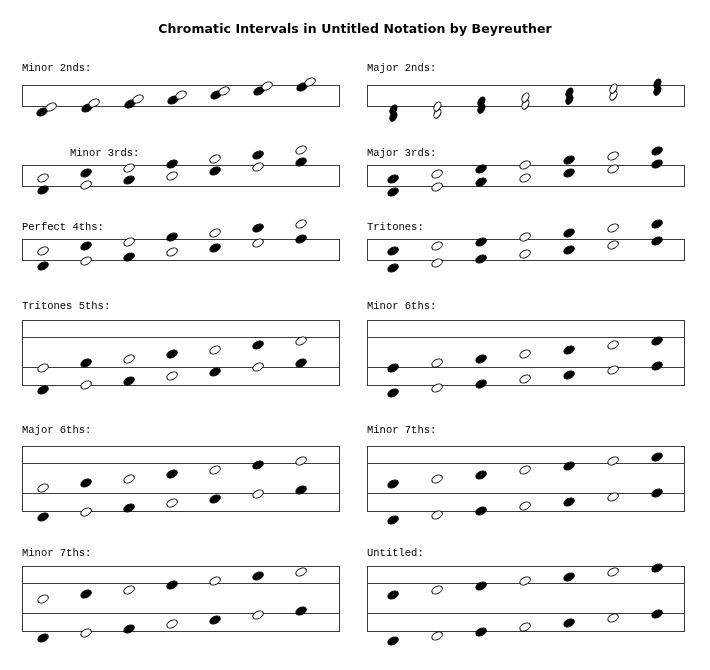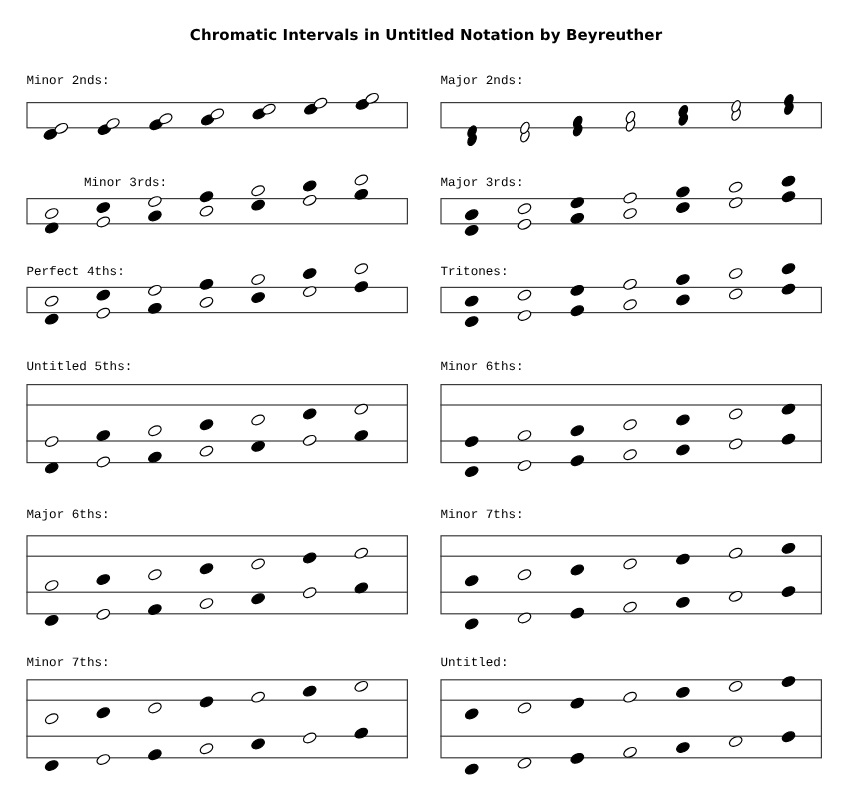--- a/index.html
+++ b/index.html
@@ -178,21 +178,21 @@
       <div class="note hollow" style="left: 519px; top: 250px;"></div>
       <div class="note hollow" style="left: 519px; top: 233px;"></div>
       <div class="note filled" style="left: 563px; top: 246px;"></div>
       <div class="note filled" style="left: 563px; top: 229px;"></div>
       <div class="note hollow" style="left: 607px; top: 241px;"></div>
       <div class="note hollow" style="left: 607px; top: 224px;"></div>
       <div class="note filled" style="left: 651px; top: 237px;"></div>
       <div class="note filled" style="left: 651px; top: 220px;"></div>
     </div>
     <div class="system" style="left: 0px; top: 0px; width: 710px; height: 670px; pointer-events: none;">
-      <div class="system-label" style="left: 22px; top: 300px;">Untitled 5ths:</div>
+      <div class="system-label" style="left: 22px; top: 300px;">Tritones 5ths:</div>
       <div class="staff-box" style="left: 22px; top: 320px; width: 318px; height: 66px;"></div>
       <div class="staff-line" style="left: 22px; top: 337px; width: 318px;"></div>
       <div class="staff-line" style="left: 22px; top: 367px; width: 318px;"></div>
       <div class="note filled" style="left: 37px; top: 386px;"></div>
       <div class="note hollow" style="left: 37px; top: 364px;"></div>
       <div class="note hollow" style="left: 80px; top: 381px;"></div>
       <div class="note filled" style="left: 80px; top: 359px;"></div>
       <div class="note filled" style="left: 123px; top: 377px;"></div>
       <div class="note hollow" style="left: 123px; top: 355px;"></div>
       <div class="note hollow" style="left: 166px; top: 372px;"></div>

